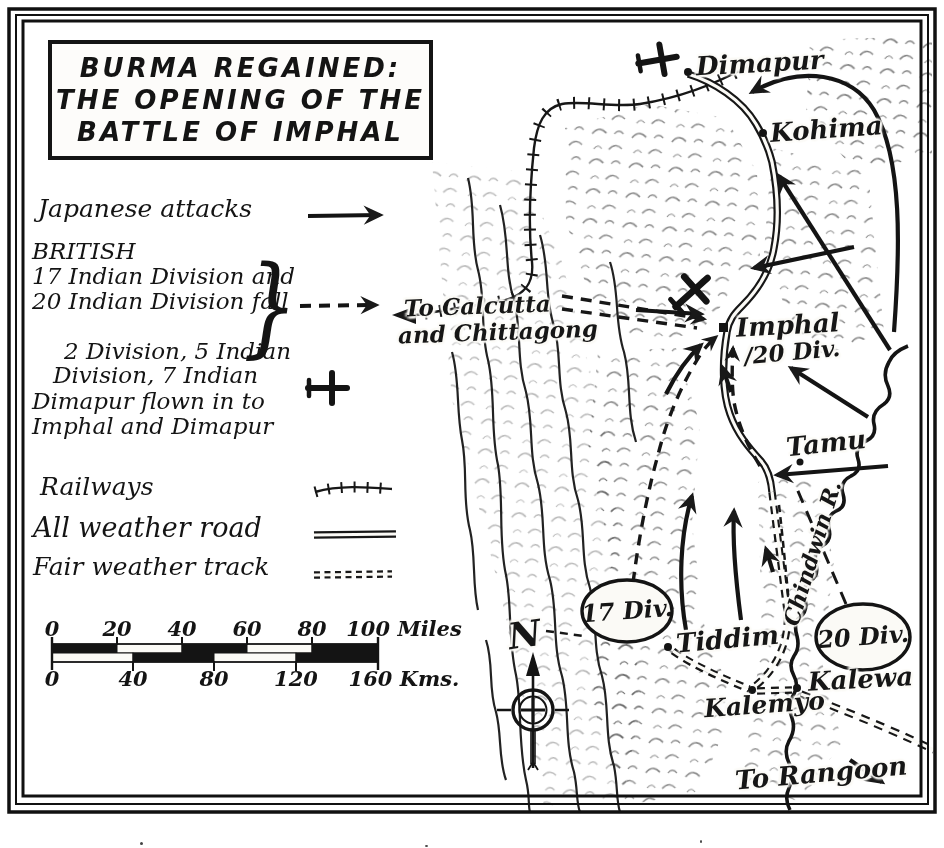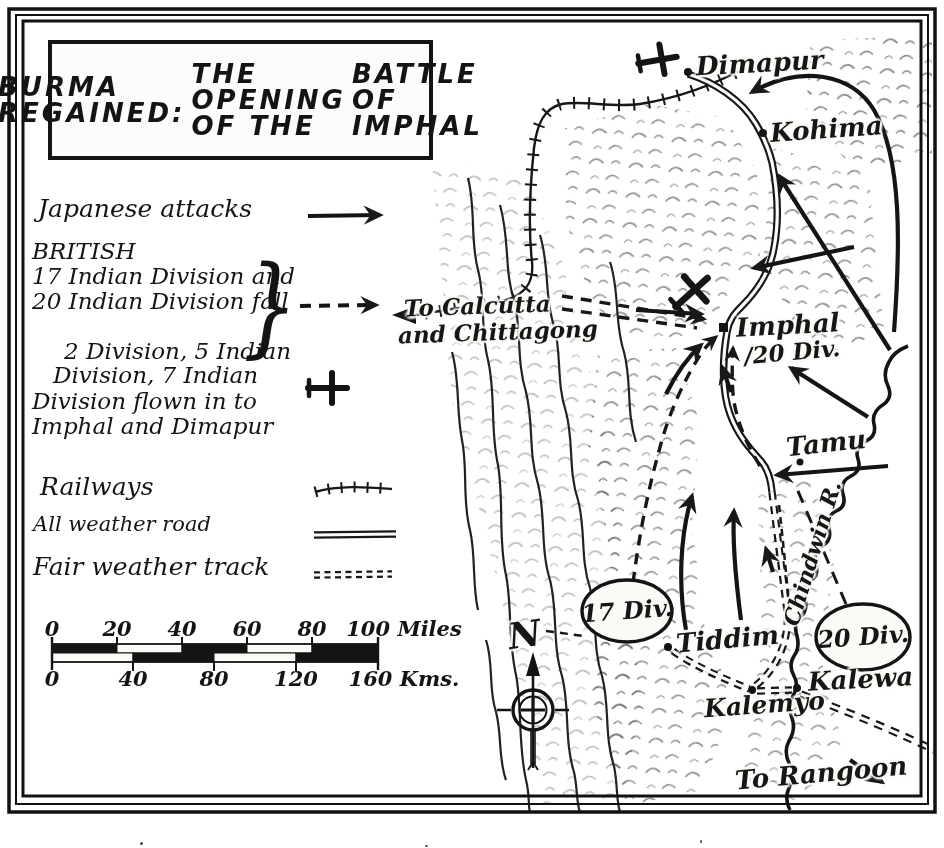--- a/index.html
+++ b/index.html
@@ -6,21 +6,21 @@
   #stage{position:relative;width:944px;height:848px;background:#ffffff;overflow:hidden;
          font-family:"DejaVu Serif",serif;color:#1a1a1a;}
   #mapsvg{position:absolute;left:0;top:0;}
   .lbl{position:absolute;font-style:italic;font-weight:600;font-size:25px;white-space:nowrap;
        color:#161616;line-height:1;
        text-shadow:-2px 0 2px #fbfaf6,2px 0 2px #fbfaf6,0 -2px 2px #fbfaf6,0 2px 2px #fbfaf6,
                    -2px -2px 2px #fbfaf6,2px 2px 2px #fbfaf6;}
   .legendtxt{position:absolute;font-style:italic;font-weight:400;font-size:23px;
              white-space:nowrap;color:#141414;line-height:1;}
   .title-box{position:absolute;left:48px;top:40px;width:377px;height:112px;
-             border:4px solid #141414;background:#fdfcfa;display:flex;flex-direction:row;
+             border:4px solid #141414;background:#fdfcfa;display:flex;flex-direction:column;
              justify-content:center;align-items:center;gap:6px;}
   .title-line{font-family:"DejaVu Sans",sans-serif;font-style:italic;font-weight:bold;
               font-size:26px;letter-spacing:3px;color:#141414;line-height:1;}
   .scalenum{position:absolute;font-style:italic;font-weight:600;font-size:21px;color:#141414;
             transform:translateX(-50%);white-space:nowrap;line-height:1;}
   .speck{position:absolute;background:#444;border-radius:50%;}
 </style>
 </head>
 <body>
 
@@ -182,25 +182,25 @@
     <div class="title-line">THE OPENING OF THE</div>
     <div class="title-line">BATTLE OF IMPHAL</div>
   </div>
 
   <div class="legendtxt" style="left:38px;top:196px;font-size:25px;">Japanese attacks</div>
   <div class="legendtxt" style="left:32px;top:240px;">BRITISH</div>
   <div class="legendtxt" style="left:32px;top:265px;">17 Indian Division and</div>
   <div class="legendtxt" style="left:32px;top:290px;">20 Indian Division fall</div>
   <div class="legendtxt" style="left:32px;top:340px;margin-left:32px;">2 Division, 5 Indian</div>
   <div class="legendtxt" style="left:32px;top:364px;margin-left:21px;">Division, 7 Indian</div>
-  <div class="legendtxt" style="left:32px;top:390px;">Division flown in to</div>
+  <div class="legendtxt" style="left:32px;top:390px;">Dimapur flown in to</div>
   <div class="legendtxt" style="left:32px;top:415px;">Imphal and Dimapur</div>
   <div class="legendtxt" style="left:243px;top:252px;font-size:108px;font-weight:400;transform:scaleX(0.8);transform-origin:left top;">}</div>
   <div class="legendtxt" style="left:40px;top:474px;font-size:25px;">Railways</div>
-  <div class="legendtxt" style="left:33px;top:514px;font-size:21px;">All weather road</div>
+  <div class="legendtxt" style="left:33px;top:514px;font-size:27px;">All weather road</div>
   <div class="legendtxt" style="left:33px;top:554px;font-size:25px;">Fair weather track</div>
 
   <span class="scalenum" style="left:52px;top:618px;">0</span>
   <span class="scalenum" style="left:117px;top:618px;">20</span>
   <span class="scalenum" style="left:182px;top:618px;">40</span>
   <span class="scalenum" style="left:247px;top:618px;">60</span>
   <span class="scalenum" style="left:312px;top:618px;">80</span>
   <span class="scalenum" style="left:404px;top:618px;">100 Miles</span>
   <span class="scalenum" style="left:52px;top:668px;">0</span>
   <span class="scalenum" style="left:133px;top:668px;">40</span>

